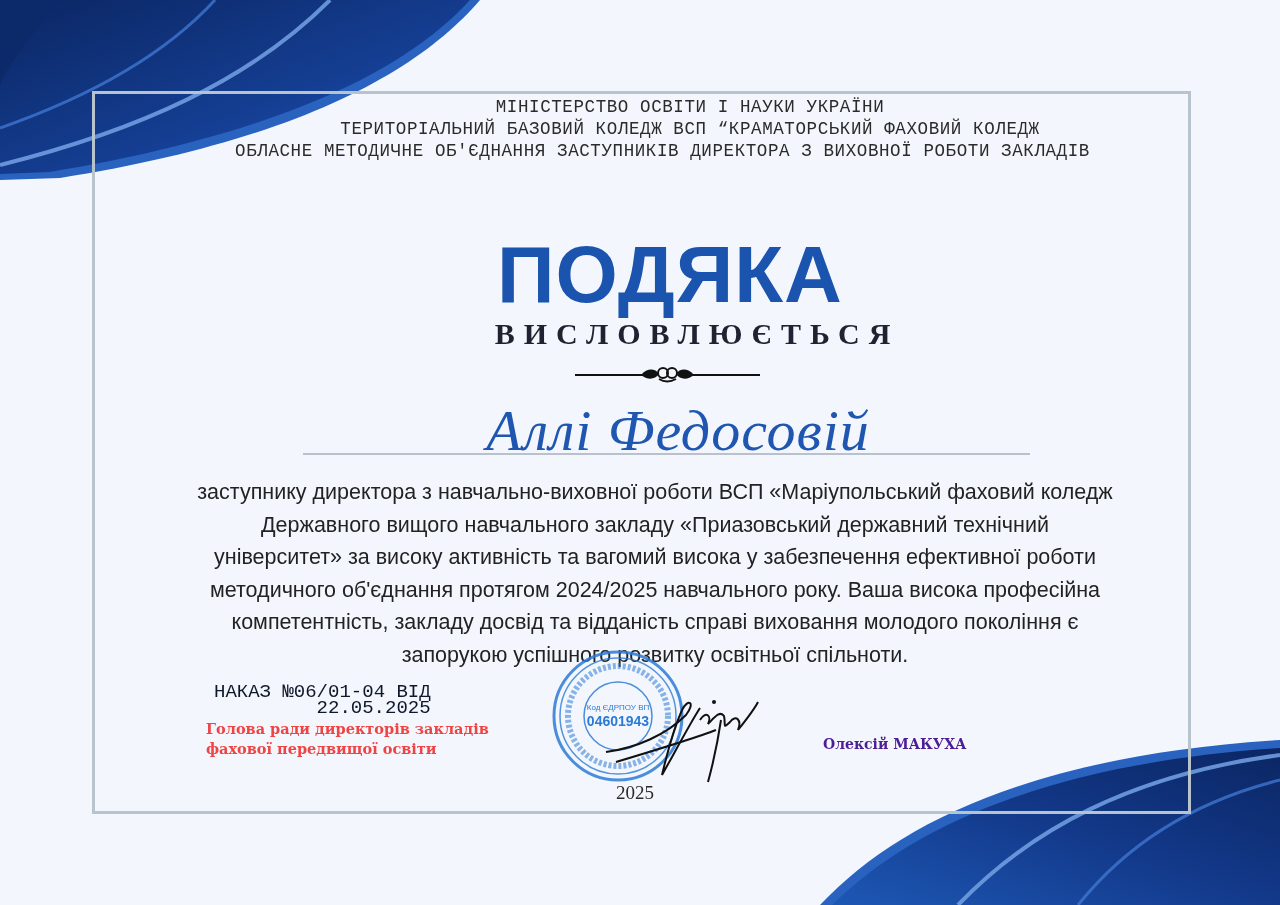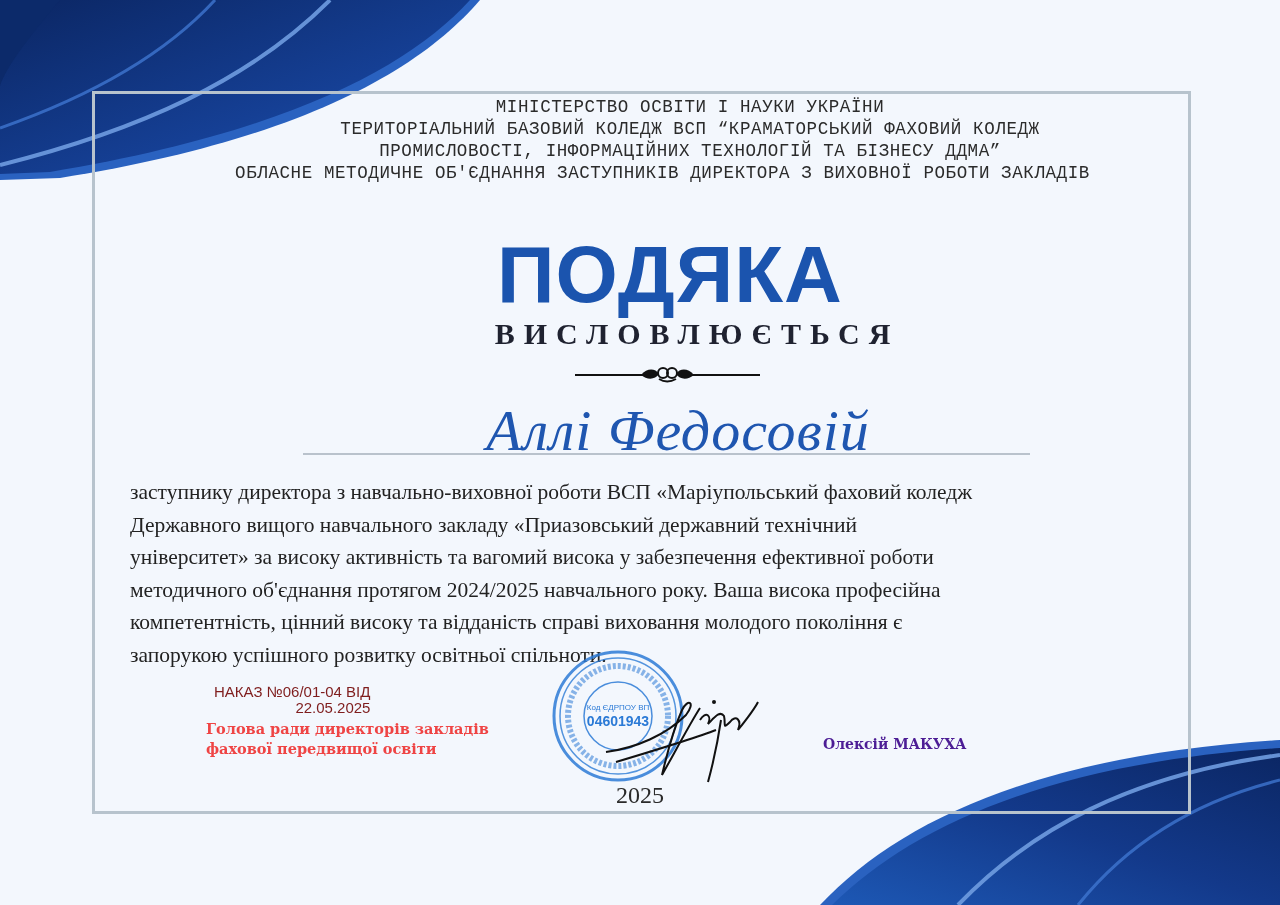--- a/index.html
+++ b/index.html
@@ -31,39 +31,39 @@
       letter-spacing:9px; color:#1f2230;
     }
     .ornament { position:absolute; left:575px; top:364px; width:185px; height:22px; }
     .name-line { position:absolute; left:303px; top:453px; width:727px; height:2px; background:#b9c2cc; }
     .name {
       position:absolute; left:0; width:1356px; top:396px; text-align:center;
       font-family:"Liberation Serif", serif; font-style:italic;
       font-size:58px; line-height:70px; color:#1f56b0; letter-spacing:1px;
     }
     .body-text {
-      position:absolute; left:130px; width:1050px; top:476px; 
-      font-family:Liberation Serif, serif; font-size:21.5px; line-height:32.5px; color:#222;
+      position:absolute; left:130px; width:1050px; top:476px; text-align:center;
+      font-family:Liberation Sans, sans-serif; font-size:21.5px; line-height:32.5px; color:#222;
     }
     .order {
-      position:absolute; left:214px; top:684px; font-family:Liberation Sans, sans-serif;
-      font-size:15px; line-height:16px; color:#7f1d1d;
+      position:absolute; left:214px; top:684px; font-family:Liberation Mono, monospace;
+      font-size:19px; line-height:16px; color:#0f172a;
     }
     .order .date { padding-left:49px;text-align:right; }
     .position {
       position:absolute; left:206px; top:719px; font-family:"DejaVu Serif", serif; font-weight:bold;
       font-size:14.5px; line-height:20px; color:#ef4444;
     }
     .signer {
       position:absolute; left:823px; top:736px; font-family:"DejaVu Serif", serif; font-weight:bold;
       font-size:14px; color:#4c1d95;
     }
     .year {
       position:absolute; left:616px; top:782px; font-family:"Liberation Serif", serif;
-      font-size:24px; color:#2a2a2a;
+      font-size:19px; color:#2a2a2a;
     }
     .stamp { position:absolute; left:548px; top:648px; width:140px; height:136px; }
     .signature { position:absolute; left:596px; top:680px; width:170px; height:110px; }
   </style>
 </head>
 <body>
 
 <svg class="deco" viewBox="0 0 1280 905">
   <defs>
     <linearGradient id="gTL" x1="0" y1="0" x2="1" y2="1">
@@ -92,21 +92,20 @@
     <path d="M958,905 C1030,830 1130,775 1280,755" stroke="#6f9ce0" stroke-width="4" fill="none" opacity="0.9"></path>
     <path d="M1078,905 C1130,840 1200,800 1280,780" stroke="#3f76d0" stroke-width="3" fill="none" opacity="0.8"></path>
   </g>
 </svg>
 
 <div class="frame"></div>
 
 <div class="header">
   <div>МІНІСТЕРСТВО ОСВІТИ І НАУКИ УКРАЇНИ</div>
   <div>ТЕРИТОРІАЛЬНИЙ БАЗОВИЙ КОЛЕДЖ ВСП “КРАМАТОРСЬКИЙ ФАХОВИЙ КОЛЕДЖ</div>
-  <div>ПРОМИСЛОВОСТІ, ІНФОРМАЦІЙНИХ ТЕХНОЛОГІЙ ТА БІЗНЕСУ ДДМА”</div>
   <div style="margin-left:-55px">ОБЛАСНЕ МЕТОДИЧНЕ ОБ'ЄДНАННЯ ЗАСТУПНИКІВ ДИРЕКТОРА З ВИХОВНОЇ РОБОТИ ЗАКЛАДІВ</div>
 </div>
 
 <div class="title">ПОДЯКА</div>
 <div class="subtitle">ВИСЛОВЛЮЄТЬСЯ</div>
 
 <svg class="ornament" viewBox="0 0 185 22">
   <rect x="0" y="10" width="70" height="2" fill="#111"></rect>
   <rect x="115" y="10" width="70" height="2" fill="#111"></rect>
   <path d="M66,11 C72,4 80,4 84,10 C80,16 72,16 66,11 Z" fill="#111"></path>
@@ -117,21 +116,21 @@
 </svg>
 
 <div class="name-line"></div>
 <div class="name">Аллі Федосовій</div>
 
 <div class="body-text">
   <div>заступнику директора з навчально-виховної роботи ВСП «Маріупольський фаховий коледж</div>
   <div>Державного вищого навчального закладу «Приазовський державний технічний</div>
   <div>університет» за високу активність та вагомий висока у забезпечення ефективної роботи</div>
   <div>методичного об'єднання протягом 2024/2025 навчального року. Ваша висока професійна</div>
-  <div>компетентність, цінний високу та відданість справі виховання молодого покоління є</div>
+  <div>компетентність, закладу досвід та відданість справі виховання молодого покоління є</div>
   <div>запорукою успішного розвитку освітньої спільноти.</div>
 </div>
 
 <div class="order">
   <div>НАКАЗ №06/01-04 ВІД</div>
   <div class="date">22.05.2025</div>
 </div>
 
 <div class="position">
   <div>Голова ради директорів закладів</div>

